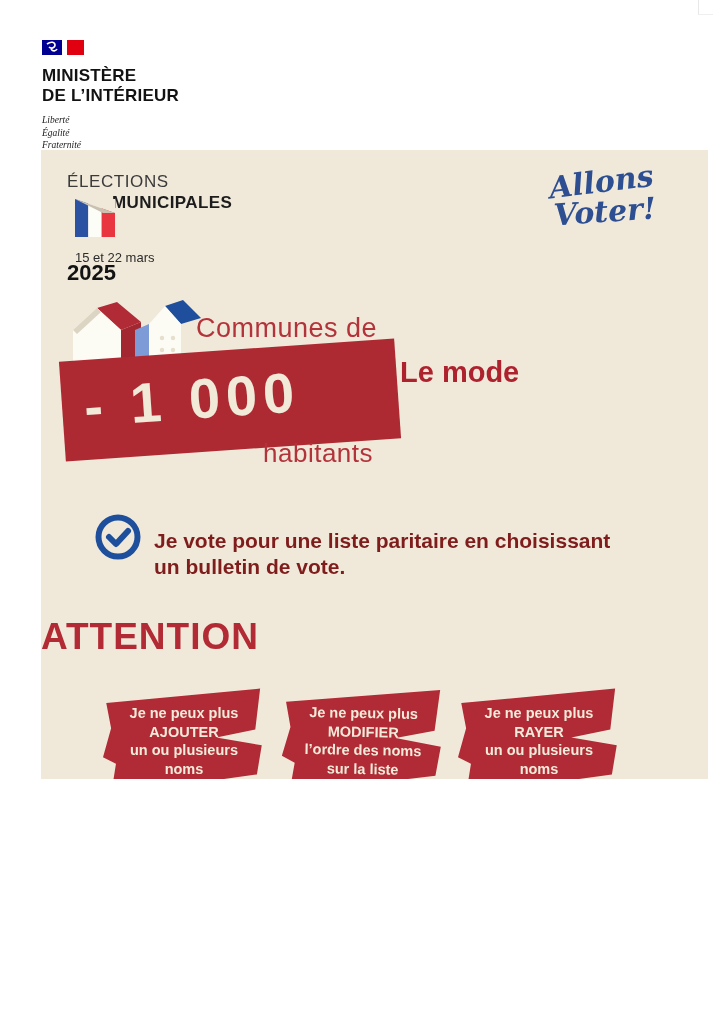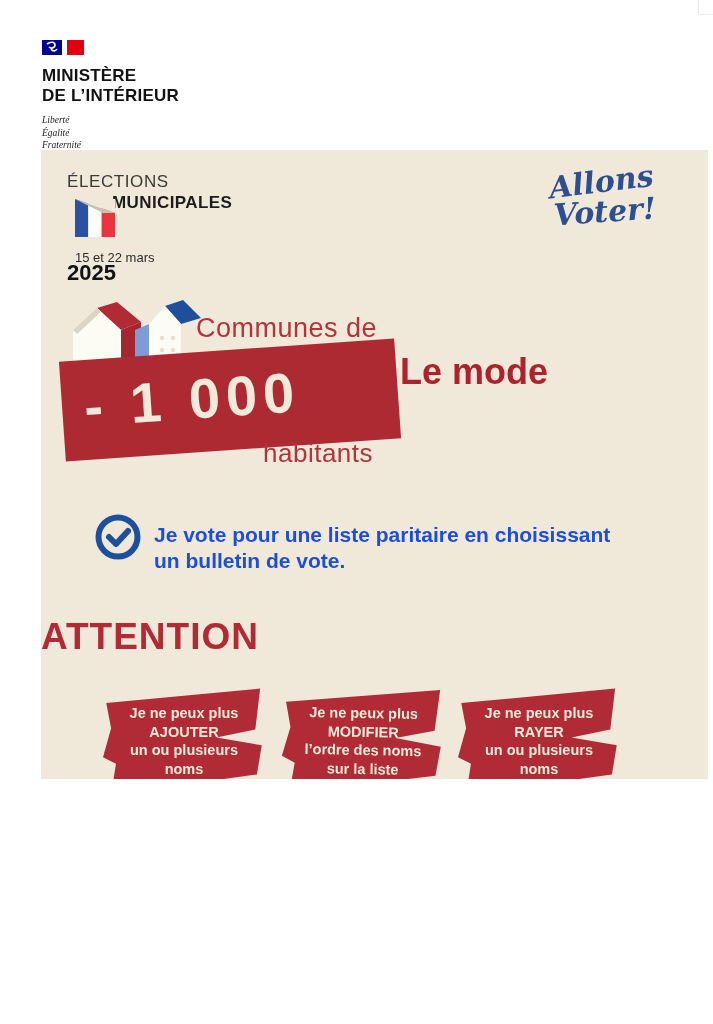--- a/index.html
+++ b/index.html
@@ -27,24 +27,24 @@
   .slogan .s2{display:block;transform:rotate(3deg);margin-top:2px;}
   
   .houses{position:absolute;left:20px;top:146px;}
   .banner{position:absolute;left:21px;top:200px;width:336px;height:100px;background:#ae2a33;
           transform:rotate(-4deg);}
   .banner .big{position:absolute;left:22px;top:14px;color:#f1ead9;font-weight:bold;
                font-size:56px;letter-spacing:6px;}
   .communes{position:absolute;left:155px;top:163px;color:#b3333b;font-size:27px;letter-spacing:.5px;}
   .habitants{position:absolute;left:222px;top:288px;color:#b3333b;font-size:26px;letter-spacing:.5px;}
   .headline{position:absolute;left:359px;top:204px;color:#ae222e;font-weight:bold;
-            font-size:36px;line-height:36px;}
+            font-size:29px;line-height:36px;}
   
   .checkrow{position:absolute;left:54px;top:364px;display:flex;align-items:flex-start;}
-  .checktext{margin-left:13px;color:#1d4ed8;font-weight:bold;font-size:21px;line-height:26px;margin-top:8px;}
+  .checktext{margin-left:13px;color:#7f1d1d;font-weight:bold;font-size:21px;line-height:26px;margin-top:14px;}
   
   .attention{position:absolute;left:0;top:466px;width:667px;color:#b22a34;
              font-weight:700;font-size:37px;letter-spacing:1px;}
   
   .ribbon{position:absolute;width:162px;height:132px;}
   .ribbon .shape{position:absolute;inset:0;background:#b02b35;
     clip-path:polygon(2% 16%,97% 5%,94% 36%,70% 42%,98% 48%,95% 70%,60% 76%,66% 97%,33% 87%,4% 93%,8% 62%,0% 57%,5% 35%);}
   .ribbon .txt{position:absolute;left:0;right:0;top:22px;text-align:center;color:#f2ebda;
                font-weight:bold;font-size:14.5px;line-height:18.5px;}
   .r1{left:62px;top:532px;}

